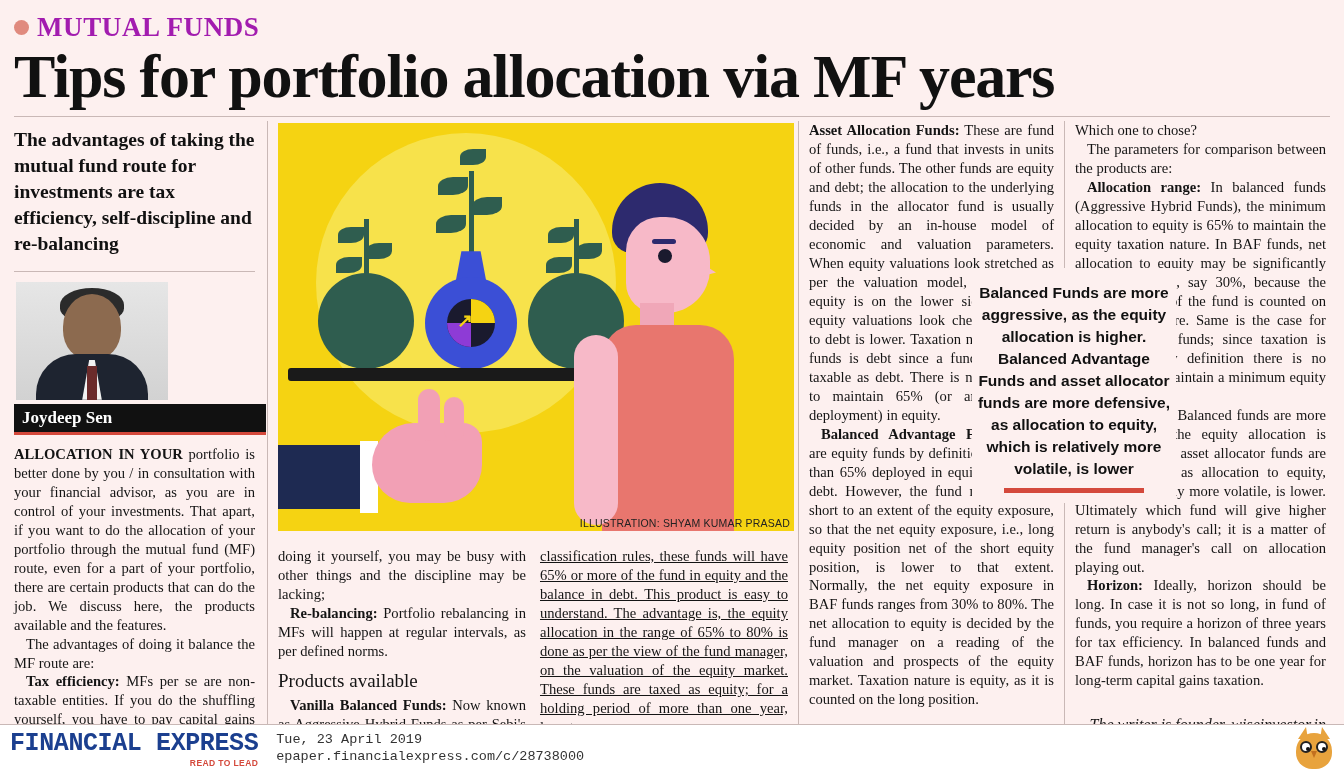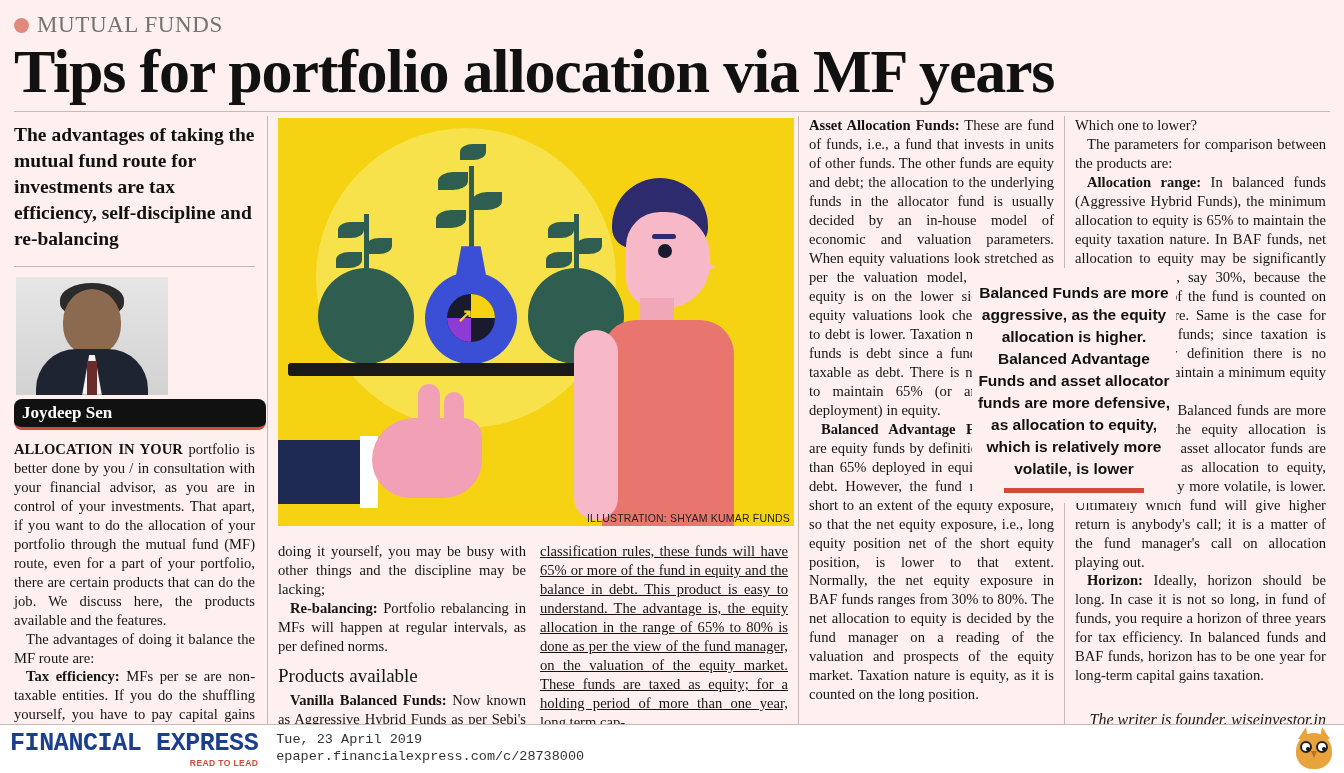--- a/index.html
+++ b/index.html
@@ -32,24 +32,24 @@
   }
   .kicker-dot {
     width: 15px;
     height: 15px;
     border-radius: 50%;
     background: #e08a7e;
     display: inline-block;
   }
   .kicker-text {
     font-family: "Liberation Serif", serif;
-    font-weight: normal;
-    font-size: 23px;
+    font-weight: bold;
+    font-size: 27px;
     letter-spacing: 0.6px;
-    color: #737373;
+    color: #a21caf;
   }
 
   
   .headline {
     font-family: "Liberation Serif", serif;
     font-weight: bold;
     font-size: 62px;
     line-height: 1.02;
     letter-spacing: -1.2px;
     margin: 2px 0 8px 0;
@@ -147,21 +147,20 @@
     width: 252px;
     background: #111;
     color: #fff;
     font-family: "Liberation Serif", serif;
     font-weight: bold;
     font-size: 17px;
     padding: 4px 8px;
     box-sizing: border-box;
     margin-top: 4px;
     border-bottom: 3px solid #d4493c;
-    border-radius: 8px;
   }
 
   
   .body-text {
     font-family: "Liberation Serif", serif;
     font-size: 14.6px;
     line-height: 1.30;
     text-align: justify;
     color: #141414;
     hyphens: auto;
@@ -523,21 +522,21 @@
           <div class="p-hair"></div>
           <div class="p-face"></div>
           <div class="p-brow"></div>
           <div class="p-eye"></div>
           <div class="p-nose"></div>
           <div class="p-neck"></div>
           <div class="p-body"></div>
           <div class="p-arm"></div>
         </div>
 
-        <div class="illo-credit" style="position:absolute; right:4px; bottom:2px; background:rgba(245,211,18,0.0);">ILLUSTRATION: SHYAM KUMAR FUNDS</div>
+        <div class="illo-credit" style="position:absolute; right:4px; bottom:2px; background:rgba(245,211,18,0.0);">ILLUSTRATION: SHYAM KUMAR PRASAD</div>
       </div>
 
       <div style="display:flex; gap:14px; margin-top:16px;">
         <div style="width:248px;" class="body-text">
           <p>doing it yourself, you may be busy with other things and the discipline may be lacking;</p>
           <p><b>Re-balancing:</b><span> Portfolio rebalancing in MFs will happen at regular intervals, as per defined norms.</span></p>
           <div class="subhead">Products available</div>
           <p style="text-indent:12px"><b>Vanilla Balanced Funds:</b><span> Now known as Aggressive Hybrid Funds as per Sebi's fund</span></p>
         </div>
         <div style="width:248px;text-decoration:underline;" class="body-text">
@@ -550,21 +549,21 @@
 
     <div class="col col-3 body-text">
       <p><b>Asset Allocation Funds:</b><span> These are fund of funds, i.e., a fund that invests in units of other funds. The other funds are equity and debt; the allocation to the underlying funds in the allocator fund is usually decided by an in-house model of economic and valuation parameters. When equity valuations look stretched as per the valuation model, allocation to equity is on the lower side and when equity valuations look cheap, allocation to debt is lower. Taxation nature of these funds is debt since a fund of funds is taxable as debt. There is no compulsion to maintain 65% (or any minimum deployment) in equity.</span></p>
       <p><b>Balanced Advantage Funds:</b><span> There are equity funds by definition, with more than 65% deployed in equity, balance in debt. However, the fund manager goes short to an extent of the equity exposure, so that the net equity exposure, i.e., long equity position net of the short equity position, is lower to that extent. Normally, the net equity exposure in BAF funds ranges from 30% to 80%. The net allocation to equity is decided by the fund manager on a reading of the valuation and prospects of the equity market. Taxation nature is equity, as it is counted on the long position.</span></p>
     </div>
 
     <div class="vline"></div>
 
     <div class="col col-4">
       <div class="body-text">
-        <p>Which one to lower?</p>
+        <p>Which one to chose?</p>
         <p>The parameters for comparison between the products are:</p>
         <p><b>Allocation range:</b><span> In balanced funds (Aggressive Hybrid Funds), the minimum allocation to equity is 65% to maintain the equity taxation nature. In BAF funds, net allocation to equity may be significantly lower than 65%, say 30%, because the taxation nature of the fund is counted on the long exposure. Same is the case for asset allocation funds; since taxation is that of debt by definition there is no compulsion to maintain a minimum equity exposure.</span></p>
         <p><b>Performance:</b><span> Balanced funds are more aggressive, as the equity allocation is higher. BAF and asset allocator funds are more defensive, as allocation to equity, which is relatively more volatile, is lower. Ultimately which fund will give higher return is anybody's call; it is a matter of the fund manager's call on allocation playing out.</span></p>
         <p><b>Horizon:</b><span> Ideally, horizon should be long. In case it is not so long, in fund of funds, you require a horizon of three years for tax efficiency. In balanced funds and BAF funds, horizon has to be one year for long-term capital gains taxation.</span></p>
       </div>
       <div class="writer-note">The writer is founder, wiseinvestor.in</div>
     </div>
   </div>
 
   <div style="position:absolute; left:972px; top:268px; width:196px; z-index:5; background:#fdf0ef; padding:6px 4px;">

